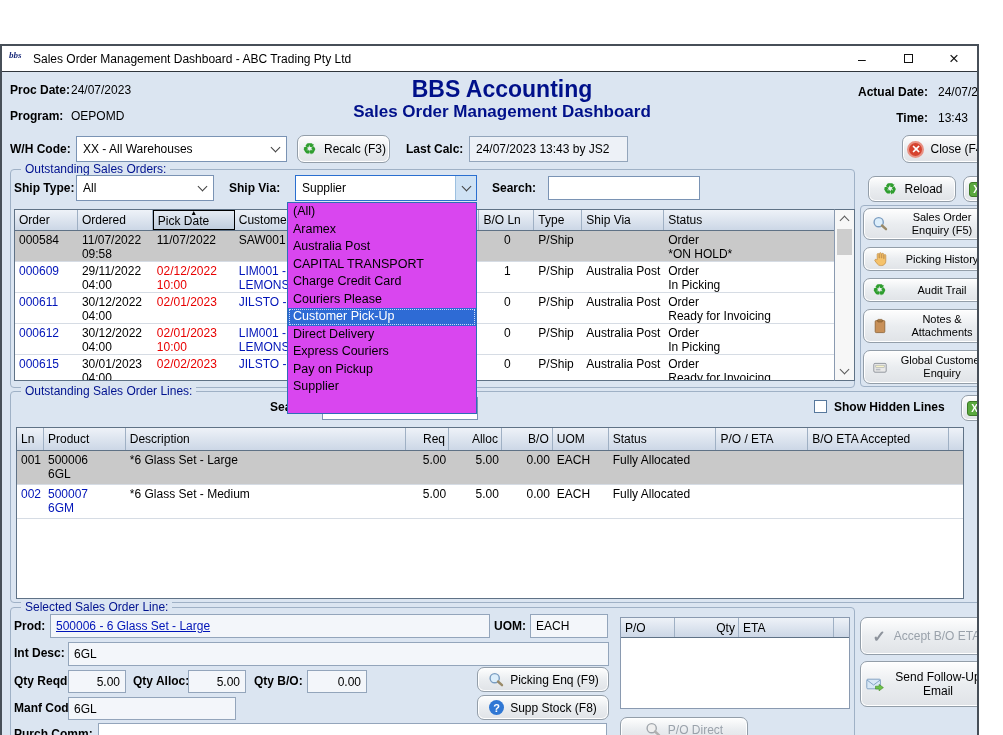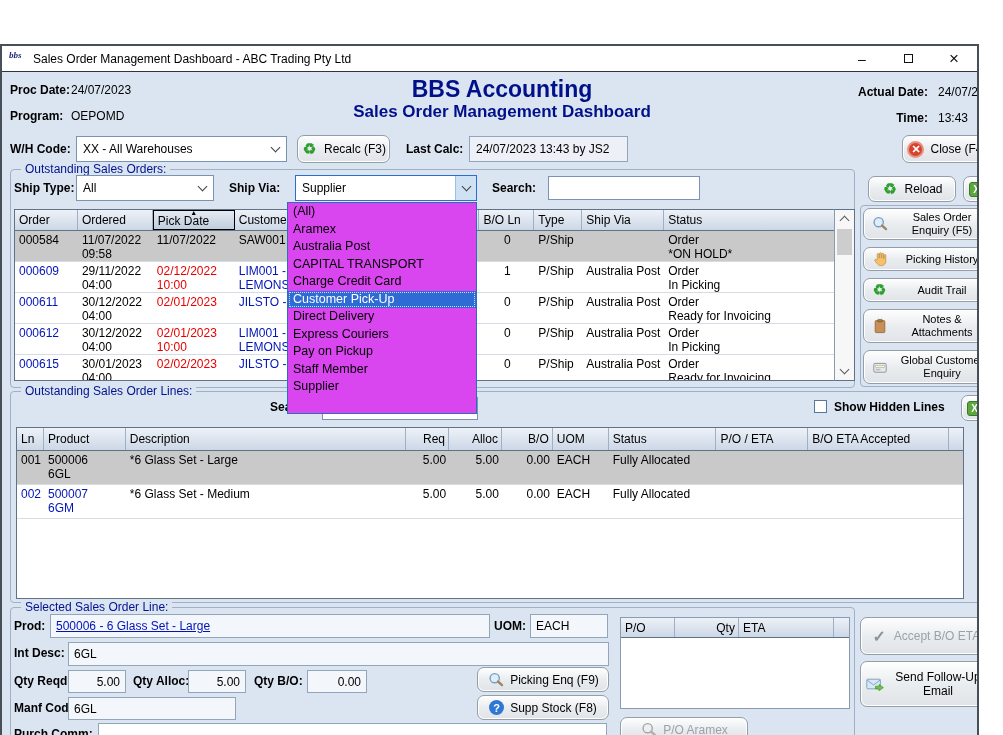--- a/index.html
+++ b/index.html
@@ -493,21 +493,21 @@
           <div class="th noline" style="width: 15px;"></div>
         </div>
     </div>
     <div class="btn dis abs" style="left:618px;top:644px;width:128px;height:25px;">
       <span class="ic" id="ic-poenq">
           <svg width="16" height="16" viewBox="0 0 16 16">
             <circle cx="6.7" cy="6.2" r="4.6" fill="#efefef" stroke="#a0a6ac" stroke-width="1.4"></circle>
             <path d="M10 9.5 L14 13.2" stroke="#b0b0b0" stroke-width="2.4" stroke-linecap="round"></path>
           </svg>
         </span>
-      <span>P/O Aramex</span>
+      <span>P/O Direct</span>
     </div>
     <div class="btn dis abs" style="left:858px;top:544px;width:131px;height:38px;">
       <span class="ic checkic">✓</span>
       <span>Accept B/O ETA</span>
     </div>
     <div class="btn abs" style="left:858px;top:588px;width:131px;height:46px;padding:2px 4px;">
       <span class="ic" id="ic-email" style="width:19px;">
           <svg width="18" height="15" viewBox="0 0 18 15">
             <rect x="0.8" y="2.2" width="13.6" height="9.6" rx="1" fill="#d8e8f6" stroke="#7a9cc0" stroke-width="0.9"></rect>
             <path d="M1 3 L7.6 8 L14.2 3" fill="none" stroke="#7a9cc0" stroke-width="0.9"></path>
@@ -516,25 +516,25 @@
         </span>
       <span style="flex:1;text-align:center;line-height:14px;">Send Follow-Up Email</span>
     </div>
 
     <div class="dd" style="left:285px;top:129px;width:190px;height:212px;" id="shipvia-dd">
         <div class="dd-item">(All)</div>
         <div class="dd-item">Aramex</div>
         <div class="dd-item">Australia Post</div>
         <div class="dd-item">CAPITAL TRANSPORT</div>
         <div class="dd-item">Charge Credit Card</div>
+        <div class="dd-item">Couriers Please</div>
         <div class="dd-item hl">Customer Pick-Up</div>
         <div class="dd-item">Direct Delivery</div>
         <div class="dd-item">Express Couriers</div>
         <div class="dd-item">Pay on Pickup</div>
-        <div class="dd-item">Staff Member</div>
         <div class="dd-item">Supplier</div>
       </div>
 
     <div class="statusbar">
       <div class="status-panel">Ready...</div>
       <svg class="abs" style="right:3px;bottom:3px;" width="13" height="13">
         <rect x="9" y="9" width="3" height="3" fill="#a8aeb6"></rect>
           <rect x="9" y="4" width="3" height="3" fill="#a8aeb6"></rect>
         <rect x="4" y="9" width="3" height="3" fill="#a8aeb6"></rect>
           <rect x="9" y="0" width="3" height="2" fill="#c8ccd2"></rect>

